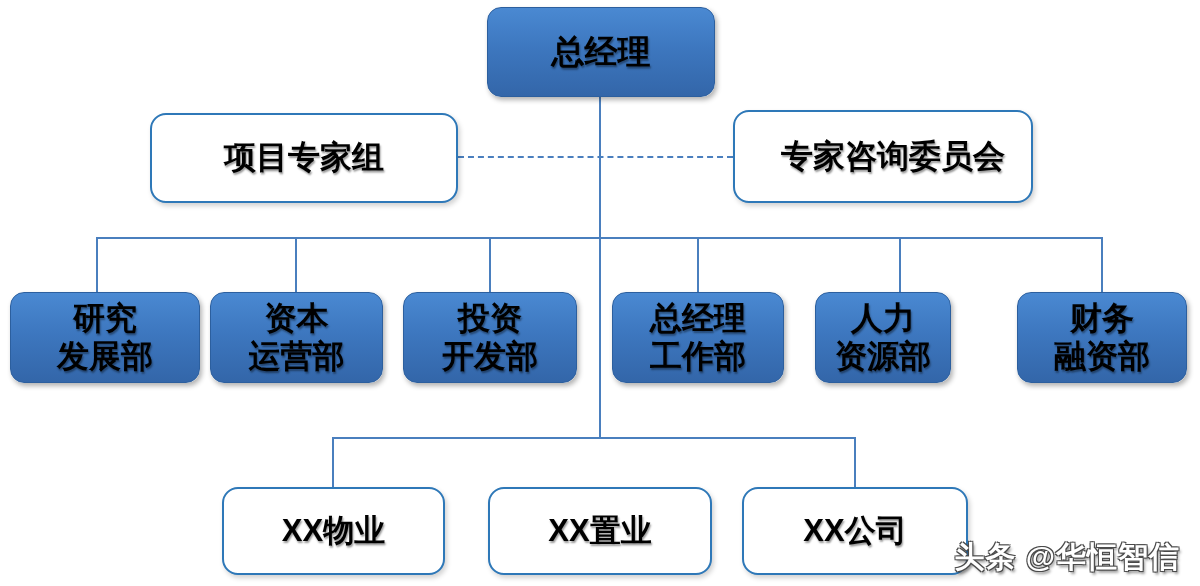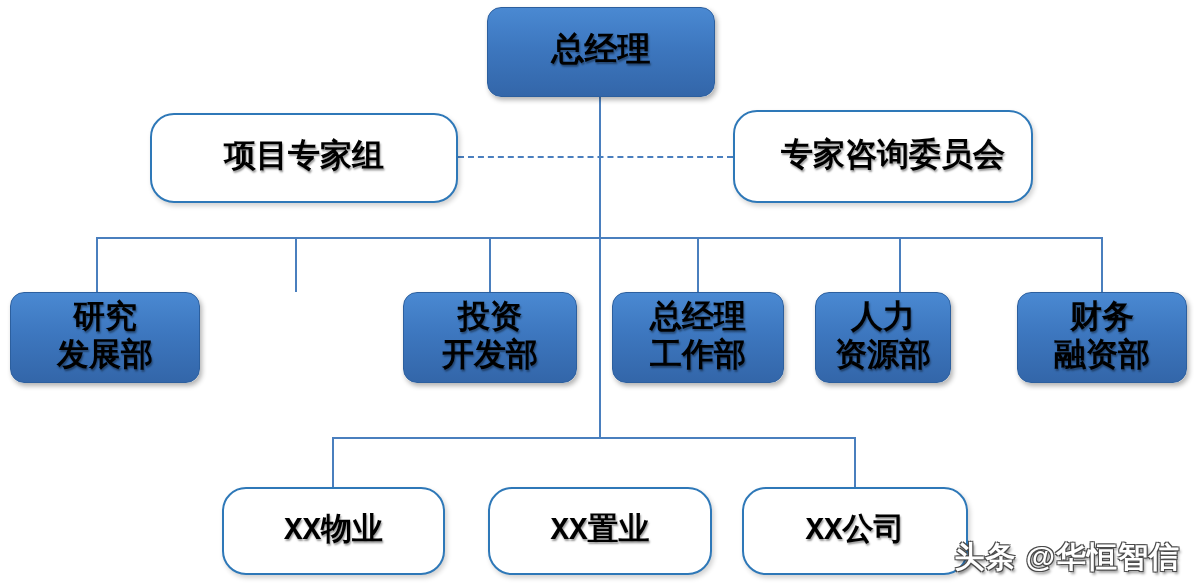--- a/index.html
+++ b/index.html
@@ -33,32 +33,31 @@
     box-sizing: border-box;
     display: flex;
     flex-direction: column;
     align-items: center;
     justify-content: center;
     text-align: center;
     font-weight: bold;
     color: #000000;
     text-shadow: 1px 2px 2px rgba(0,0,0,0.40);
     line-height: 1.18;
-    font-family: Liberation Mono, monospace;
   }
   .node.blue {
     background: linear-gradient(180deg, #4a89d2 0%, #3d77bf 45%, #3366a9 100%);
     border: 1px solid #2c5f9e;
     border-radius: 14px;
     box-shadow: 2px 3px 5px rgba(0,0,0,0.30);
   }
   .node.white {
     background: #ffffff;
     border: 2px solid #2e78b8;
-    border-radius: 24px;
+    border-radius: 16px;
     box-shadow: 2px 3px 5px rgba(0,0,0,0.18);
   }
   .fs-root   { font-size: 33px; }
   .fs-level2 { font-size: 32px; }
   .fs-dept   { font-size: 32px; }
   .fs-sub    { font-size: 31px; }
   
   .watermark {
     position: absolute;
     right: 20px;
@@ -104,20 +103,24 @@
     <span>项目专家组</span>
   </div>
   <div class="node white fs-level2" style="left:733px; top:110px; width:300px; height:93px;padding-left:20px;">
     <span>专家咨询委员会</span>
   </div>
 
   <div class="node blue fs-dept" style="left:10px; top:292px; width:190px; height:91px;">
     <span>研究</span>
     <span>发展部</span>
   </div>
+  <div class="node blue fs-dept" style="left:210px; top:292px; width:173px; height:91px;">
+    <span>资本</span>
+    <span>运营部</span>
+  </div>
   <div class="node blue fs-dept" style="left:403px; top:292px; width:174px; height:91px;">
     <span>投资</span>
     <span>开发部</span>
   </div>
   <div class="node blue fs-dept" style="left:612px; top:292px; width:172px; height:91px;">
     <span>总经理</span>
     <span>工作部</span>
   </div>
   <div class="node blue fs-dept" style="left:815px; top:292px; width:136px; height:91px;">
     <span>人力</span>

